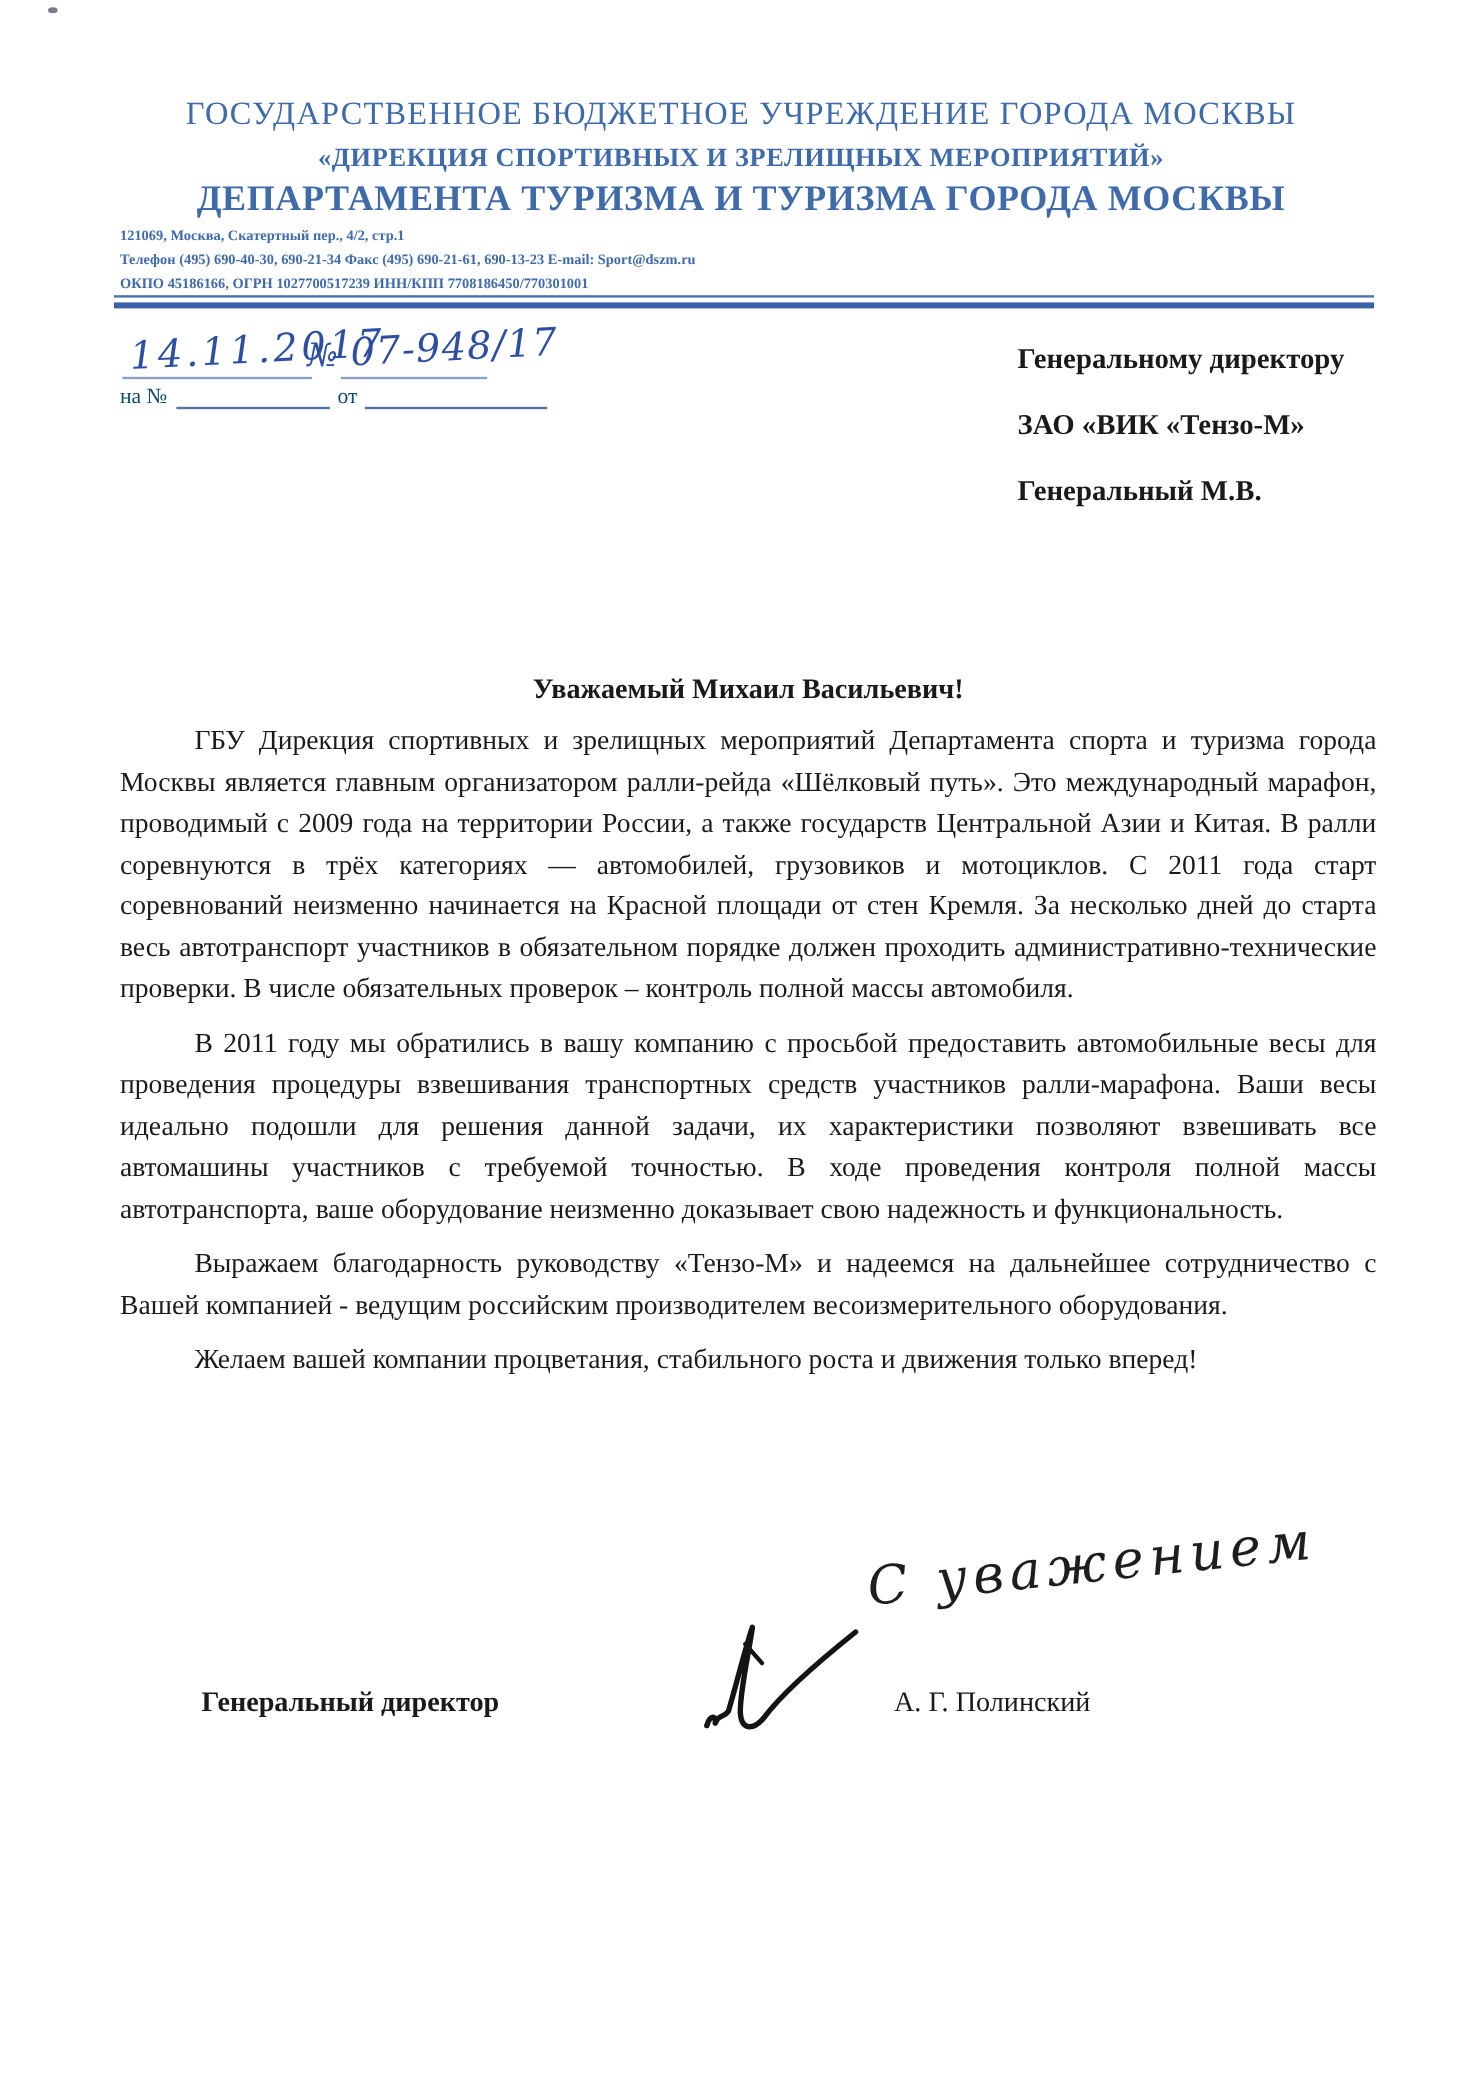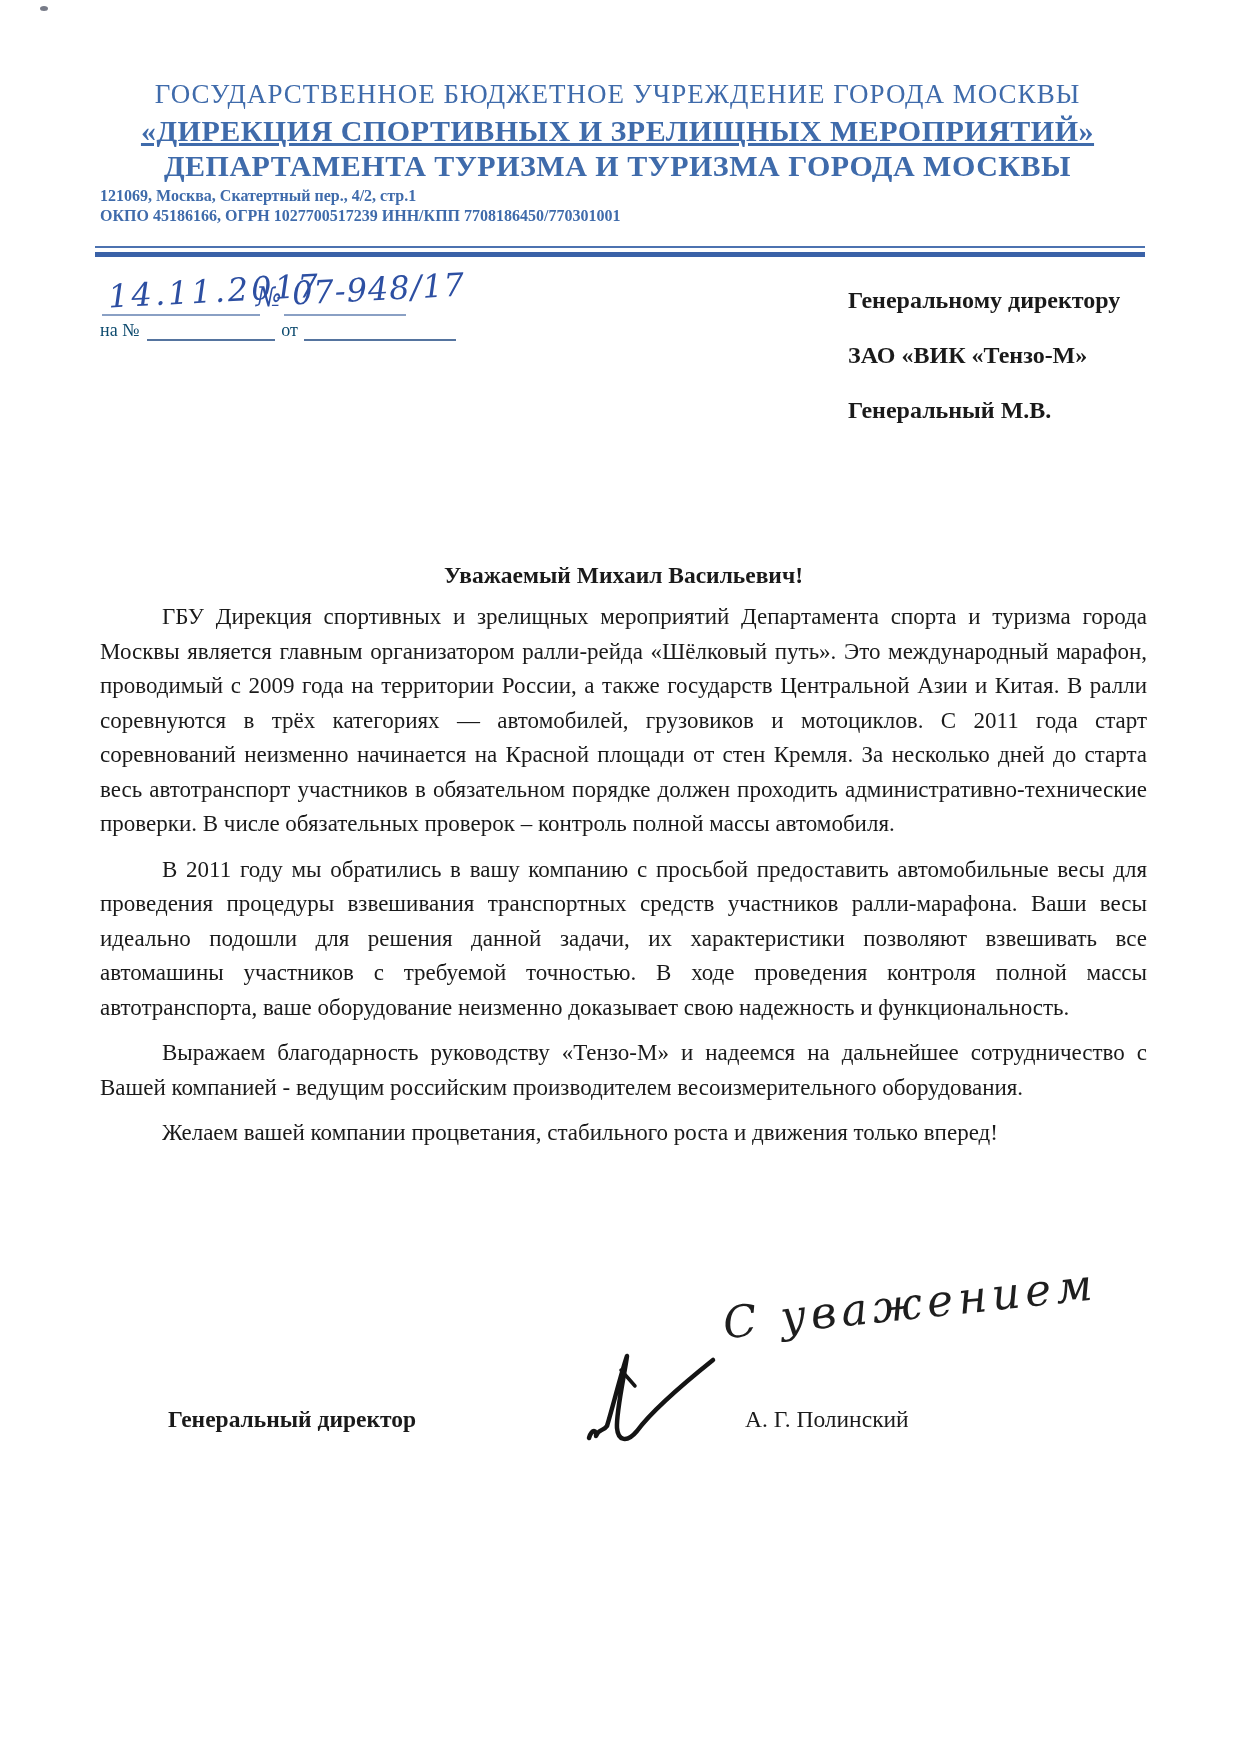--- a/index.html
+++ b/index.html
@@ -9,24 +9,24 @@
     margin:0 auto;
     background:#ffffff;
     font-family:"Liberation Serif", serif;
     color:#1a1a1a;
     overflow:hidden;
   }
 
   
   .org { position:absolute; top:78px; left:0; width:100%; text-align:center; color:#3f6bab; }
   .org-line1 { font-size:27px; line-height:32px; letter-spacing:1px; font-weight:normal; }
-  .org-line2 { font-size:30px; line-height:36px; letter-spacing:0.5px; font-weight:bold; margin-top:3px;text-decoration:underline; }
+  .org-line2 { font-size:22px; line-height:36px; letter-spacing:0.5px; font-weight:bold; margin-top:3px; }
   .org-line3 { font-size:30px; line-height:34px; letter-spacing:0.5px; font-weight:bold; }
 
-  .contact { position:absolute; top:186px; left:100px; color:#3f6bab; font-weight:bold; font-size:16px; line-height:20px; }
+  .contact { position:absolute; top:186px; left:100px; color:#3f6bab; font-weight:bold; font-size:12px; line-height:20px; }
 
   .rule-thin  { position:absolute; top:246px; left:95px;  width:1050px; height:2px; background:#4c72b0; }
   .rule-thick { position:absolute; top:252px; left:95px;  width:1050px; height:5px; background:#3a62a8; }
 
   
   .hw-blue {
     font-family:"DejaVu Serif", serif; font-style:italic;
     color:#2d4fa2;
   }
   .ref-date   { position:absolute; top:272px; left:108px; font-size:32px; letter-spacing:3px; transform:rotate(-3deg); }
@@ -74,20 +74,21 @@
   <div class="speck2"></div>
 
   <div class="org">
     <div class="org-line1">ГОСУДАРСТВЕННОЕ БЮДЖЕТНОЕ УЧРЕЖДЕНИЕ ГОРОДА МОСКВЫ</div>
     <div class="org-line2">«ДИРЕКЦИЯ СПОРТИВНЫХ И ЗРЕЛИЩНЫХ МЕРОПРИЯТИЙ»</div>
     <div class="org-line3">ДЕПАРТАМЕНТА ТУРИЗМА И ТУРИЗМА ГОРОДА МОСКВЫ</div>
   </div>
 
   <div class="contact">
     <div>121069, Москва, Скатертный пер., 4/2, стр.1</div>
+    <div>Телефон (495) 690-40-30, 690-21-34 Факс (495) 690-21-61, 690-13-23 E-mail: Sport@dszm.ru</div>
     <div>ОКПО 45186166, ОГРН 1027700517239 ИНН/КПП 7708186450/770301001</div>
   </div>
 
   <div class="rule-thin"></div>
   <div class="rule-thick"></div>
 
   <div class="ref-date hw-blue">14.11.2017</div>
   <div class="ref-nosign hw-blue">№</div>
   <div class="ref-number hw-blue">07-948/17</div>
   <div class="uline-date"></div>

